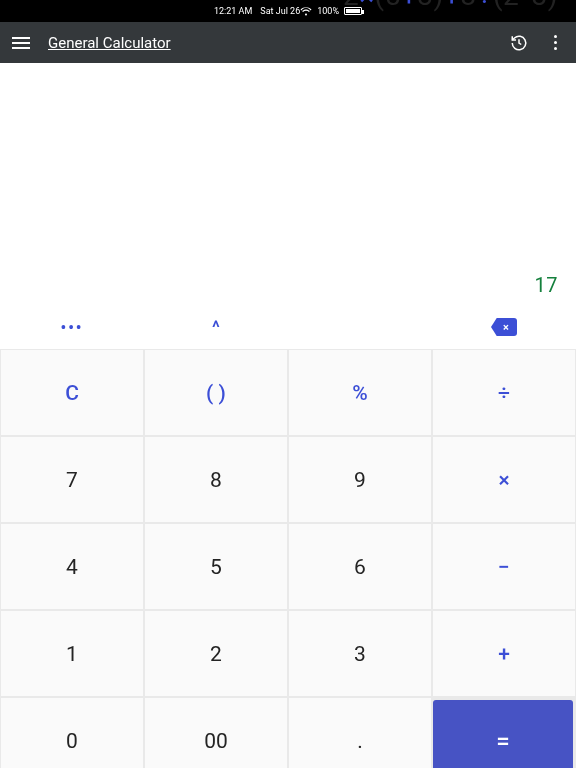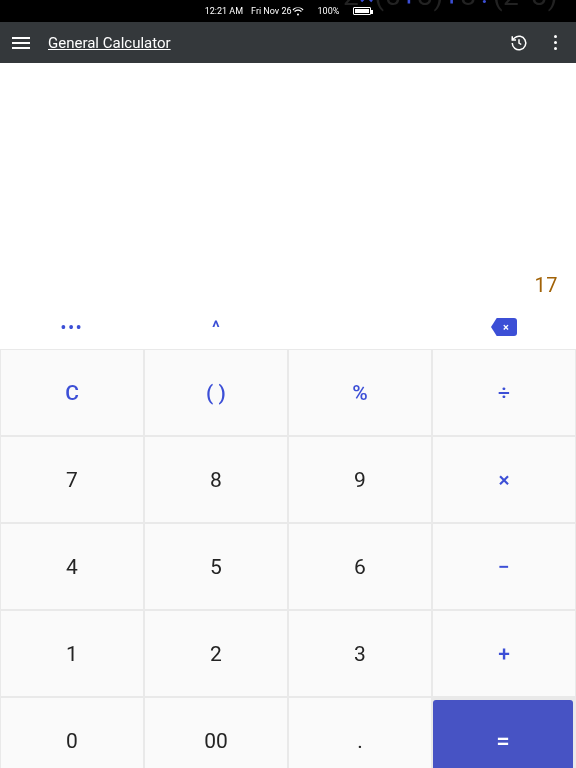--- a/index.html
+++ b/index.html
@@ -8,21 +8,21 @@
     height: 22px;
     background: #000;
     color: #fff;
     font-size: 9px;
     display: flex;
     align-items: center;
     justify-content: center;
     padding: 0 8px;
   }
   .status-left { display: flex; gap: 8px; }
-  .status-right { display: flex; gap: 14px; align-items: center; }
+  .status-right { display: flex; gap: 5px; align-items: center; }
   .app-bar {
     height: 41px;
     background: #34383b;
     color: #fff;
     display: flex;
     align-items: center;
     padding: 0 12px;
     gap: 18px;
   }
   .burger { width: 18px; height: 14px; position: relative; cursor: pointer; }
@@ -47,21 +47,21 @@
     position: relative;
     top: -96px;
     font-size: 28px;
     color: #222;
     letter-spacing: 0.5px;
     font-weight: 400;
   }
   .expression .op { color:#3c4fd6; }
   .result {
     font-size: 20px;
-    color:#a16207;
+    color:#15803d;
     margin-top:auto;
     letter-spacing:0.5px;
   }
   .secondary-row {
     height: 44px;
     display:grid;
     grid-template-columns: repeat(4,1fr);
     border-top: 0px solid transparent;
   }
   .secondary-row .sbtn {
@@ -98,21 +98,21 @@
   .battery::after { content:""; position:absolute; right:-3px; top:2px; width:2px; height:4px; background:#fff; }
   .battery i { position:absolute; left:1px; top:1px; bottom:1px; right:1px; background:#fff; }
   svg { display:block; }
 </style>
 </head>
 <body>
 
 <div class="status-bar">
   <div class="status-left">
     <span>12:21 AM</span>
-    <span>Fri Nov 26</span>
+    <span>Sat Jul 26</span>
   </div>
   <div class="status-right">
     <span>
       <svg width="12" height="9" viewBox="0 0 12 9">
           <path d="M6 8.5c.5 0 1-.5 1-1s-.5-1-1-1-1 .5-1 1 .5 1 1 1zM3 5c1.7-1.6 4.3-1.6 6 0l.9-.9C7.6 1.8 4.4 1.8 2.1 4.1L3 5zM.5 2.5C3.6-.5 8.4-.5 11.5 2.5l-.9.9C8-0 4 0 1.4 3.4L.5 2.5z" fill="#fff"></path>
         </svg>
     </span>
     <span>100%</span>
     <span class="battery">
         <i></i>

